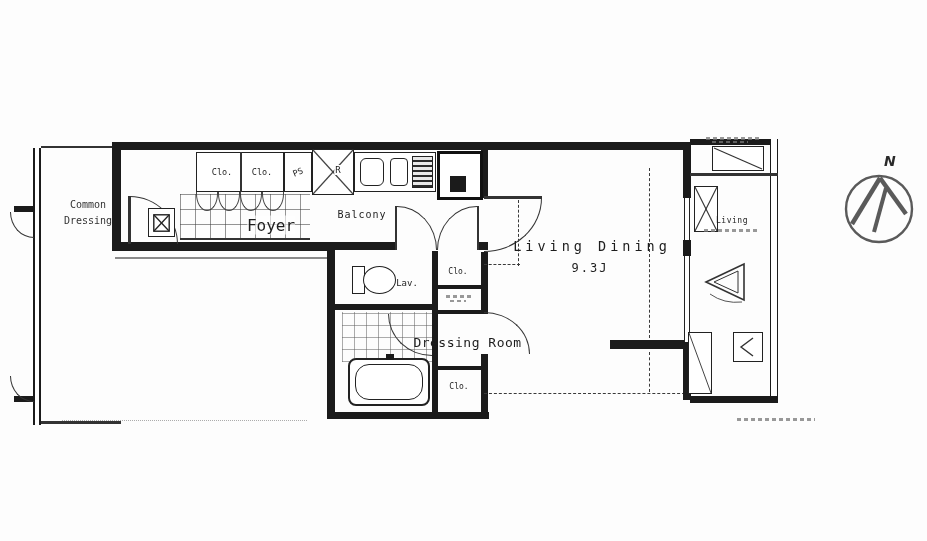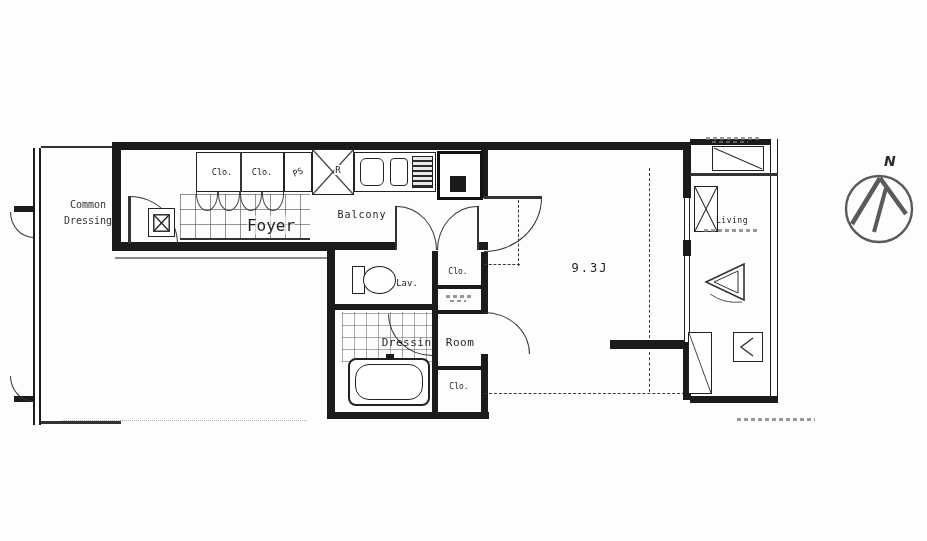--- a/index.html
+++ b/index.html
@@ -126,30 +126,31 @@
   <div class="smudge" style="left:446px;top:295px;width:26px;height:3px;"></div>
   <div class="smudge" style="left:450px;top:300px;width:16px;height:2px;"></div>
 
   <div class="bathtiles" style="left:342px;top:312px;width:90px;height:50px;"></div>
   <div class="arc" style="left:388px;top:314px;width:44px;height:42px;border-left:1.2px solid #333;border-bottom:1.2px solid #333;border-bottom-left-radius:100% 100%;"></div>
   <div class="box" style="left:348px;top:358px;width:82px;height:48px;border-width:2px;border-radius:8px;"></div>
   <div class="box" style="left:355px;top:364px;width:68px;height:36px;border-width:1.2px;border-radius:14px;"></div>
   <div class="w" style="left:386px;top:354px;width:8px;height:6px;"></div>
 
   <div class="arc" style="left:484px;top:312px;width:46px;height:42px;border-top:1.2px solid #333;border-right:1.2px solid #333;border-top-right-radius:100% 100%;"></div>
-  <div class="lbl" style="left:428px;top:342px;font-size:11px;letter-spacing:.5px;">Dressing Room</div>
+  <div class="lbl" style="left:452px;top:342px;font-size:13px;letter-spacing:.5px;padding-left:31px;">Dressing Room</div>
   <div class="lbl" style="left:459px;top:386px;font-size:8px;">Clo.</div>
 
   <div class="ln" style="left:484px;top:196px;width:58px;height:2.5px;"></div>
   <div class="arc" style="left:484px;top:198px;width:58px;height:54px;border-right:1.3px solid #333;border-bottom:1.3px solid #333;border-bottom-right-radius:100% 100%;"></div>
   <div class="dashv" style="left:518px;top:200px;height:66px;"></div>
   <div class="dash" style="left:484px;top:264px;width:36px;"></div>
   <div class="dashv" style="left:649px;top:168px;height:170px;"></div>
   <div class="dashv" style="left:649px;top:352px;height:40px;"></div>
   <div class="dash" style="left:484px;top:393px;width:206px;"></div>
+  <div class="lbl" style="left:592px;top:246px;font-size:13.5px;letter-spacing:4px;">Living Dining</div>
   <div class="lbl" style="left:590px;top:268px;font-size:12px;letter-spacing:2px;">9.3J</div>
 
   <div class="w" style="left:683px;top:142px;width:8px;height:56px;"></div>
   <div class="win" style="left:684px;top:198px;width:6px;height:42px;"></div>
   <div class="w" style="left:683px;top:240px;width:8px;height:16px;"></div>
   <div class="win" style="left:684px;top:256px;width:6px;height:86px;"></div>
   <div class="w" style="left:683px;top:342px;width:8px;height:58px;"></div>
 
   <div class="w" style="left:690px;top:139px;width:88px;height:6px;"></div>
   <div class="rail" style="left:770px;top:139px;width:8px;height:264px;"></div>

